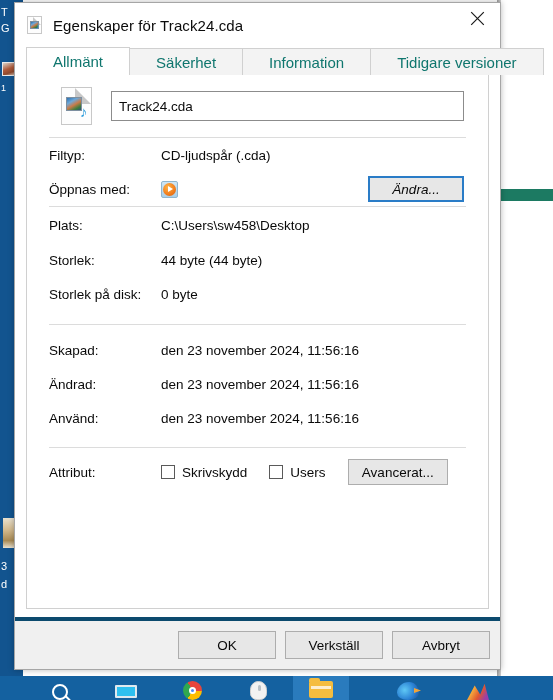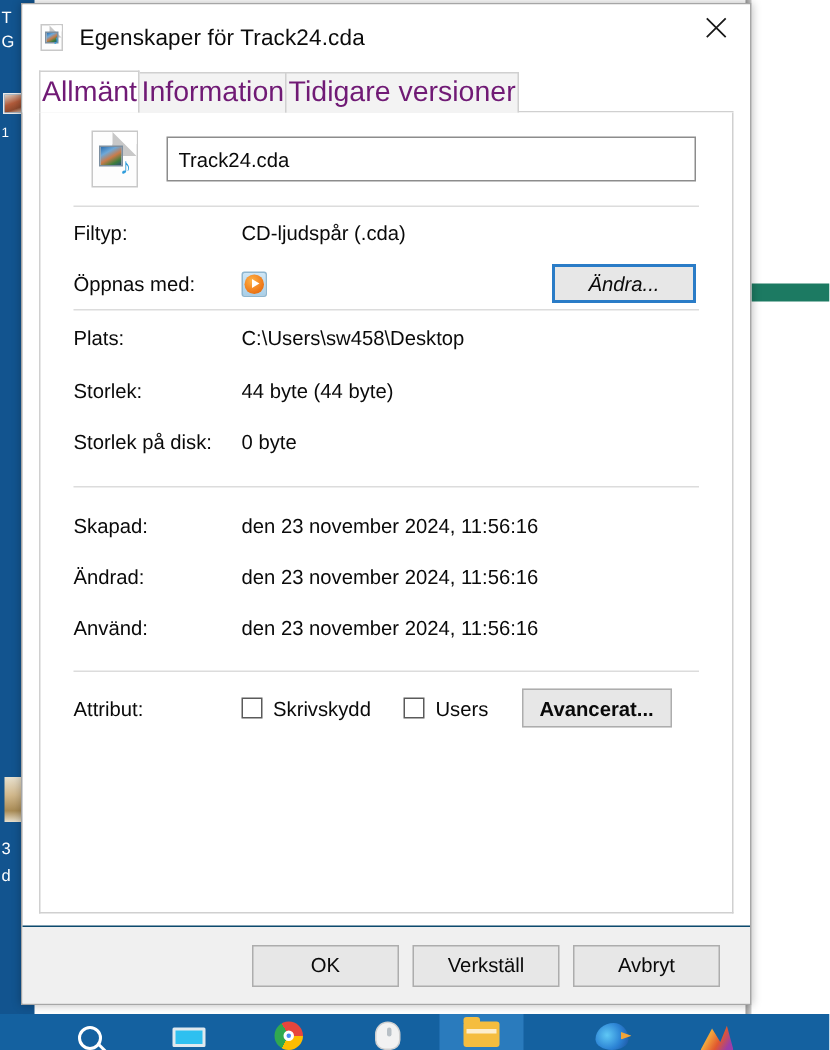--- a/index.html
+++ b/index.html
@@ -219,24 +219,24 @@
     background: #ffffff;
     position: relative;
   }
   #tabstrip::after {
     content: ""; position: absolute;
     left: 11px; right: 11px; bottom: 0; height: 1px;
     background: #d0d0d0;
   }
   .tab {
     height: 27px;
-    padding: 0 1px;
+    padding: 0 26px;
     display: flex; align-items: center;
-    font-size: 19px;
-    color: #701a75;
+    font-size: 15px;
+    color: #0f766e;
     background: #f3f3f3;
     border: 1px solid #d0d0d0;
     border-bottom: none;
     margin-right: -1px;
     position: relative;
     z-index: 1;
     white-space: nowrap;
     cursor: default;
   }
   .tab.active {
@@ -353,25 +353,25 @@
     margin-right: 7px;
   }
   .cb-group { display: flex; align-items: center; margin-right: 22px; }
   .cb-label { font-size: 13.5px; color: #0a0a0a; white-space: nowrap; }
 
   
   #footer {
     flex: 0 0 52px;
     height: 52px;
     background: #f0f0f0;
-    border-top: 1px solid #0c4a6e;
+    border-top: 4px solid #0c4a6e;
     display: flex;
     align-items: center;
     justify-content: flex-end;
-    padding-right: 20px;
+    padding-right: 10px;
     gap: 9px;
     margin-top: 8px;
   }
   #footer .btn { width: 98px; height: 28px; }
 </style>
 </head>
 <body>
 
 <div id="desktop">
   <div class="bg-white-pane"></div>
@@ -428,20 +428,23 @@
     <div id="close-btn">
       <svg width="15" height="15" viewBox="0 0 15 15" aria-hidden="true">
         <path d="M1.2 1.2 L13.8 13.8 M13.8 1.2 L1.2 13.8" stroke="#1a1a1a" stroke-width="1.2" fill="none"></path>
       </svg>
     </div>
   </div>
 
   <div id="tabstrip">
     <div class="tab active">
       <span>Allmänt</span>
+    </div>
+    <div class="tab">
+      <span>Säkerhet</span>
     </div>
     <div class="tab">
       <span>Information</span>
     </div>
     <div class="tab">
       <span>Tidigare versioner</span>
     </div>
   </div>
 
   <div id="panel">
@@ -511,21 +514,21 @@
     <div class="row" style="height:48px">
       <span class="lbl">Attribut:</span>
       <span class="cb-group">
         <span class="cb"></span>
         <span class="cb-label">Skrivskydd</span>
       </span>
       <span class="cb-group">
         <span class="cb"></span>
         <span class="cb-label">Users</span>
       </span>
-      <span class="btn" style="width:108px;margin-left:auto;margin-right:18px;font-weight:bold;">Avancerat...</span>
+      <span class="btn" style="width:108px;margin-left:auto;margin-right:18px;">Avancerat...</span>
     </div>
   </div>
 
   <div id="footer">
     <span class="btn">OK</span>
     <span class="btn">Verkställ</span>
     <span class="btn">Avbryt</span>
   </div>
 </div>
 

